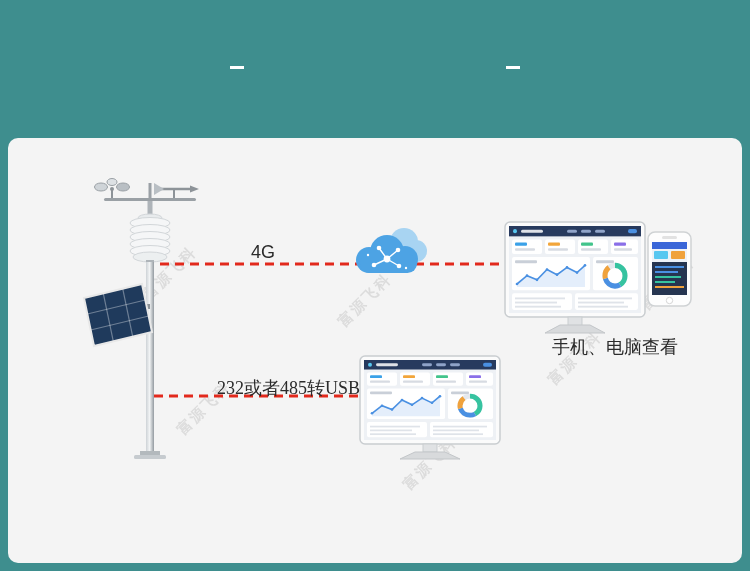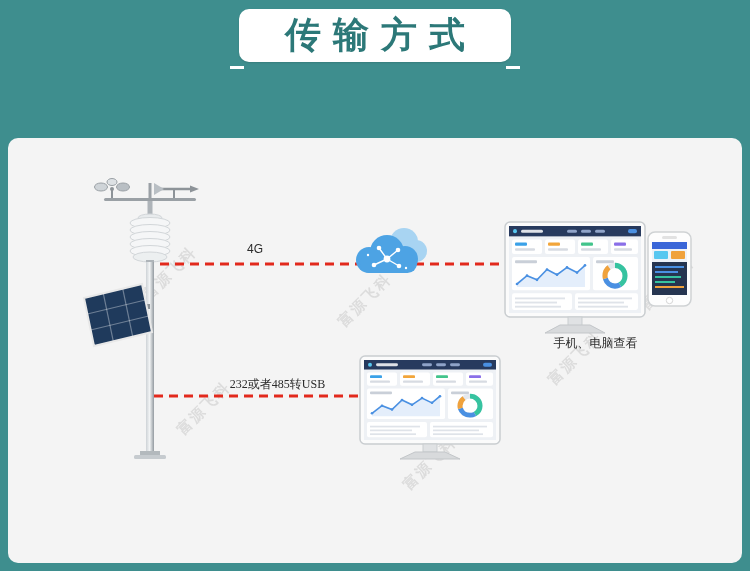--- a/index.html
+++ b/index.html
@@ -19,35 +19,32 @@
 
   .panel { position:absolute; left:8px; top:138px; width:734px; height:425px; background:#f4f4f4; border-radius:10px; }
 
   .watermark { position:absolute; z-index:1; color:rgba(90,90,90,0.15); font-size:15px; font-weight:bold;
                letter-spacing:2px; transform:rotate(-45deg); transform-origin:left center; white-space:nowrap; }
   .wm1 { left:138px; top:150px; } .wm2 { left:333px; top:177px; } .wm3 { left:636px; top:160px; }
   .wm4 { left:172px; top:285px; } .wm5 { left:543px; top:235px; } .wm6 { left:398px; top:340px; }
 
   svg.diagram { position:absolute; left:0; top:0; z-index:2; display:block; }
 
-  .label { position:absolute; z-index:3; color:#2b2b2b; font-size:12px; text-align:center; white-space:nowrap; }
+  .label { position:absolute; z-index:3; color:#2b2b2b; font-size:18px; text-align:right; white-space:nowrap; }
   .label-4g     { left:227px; top:104px; width:40px; }
   .label-cloud  { left:297px; top:148px; width:160px; }
   .label-devices{ left:505px; top:197px; width:165px; }
   .label-serial { left:187px; top:238px; width:165px;font-family:Liberation Serif, serif; }
   .label-pc     { left:342px; top:322px; width:160px; }
 </style>
 </head>
 <body>
 
 <div class="stage">
 
-  <div class="banner">
-    <div class="banner-title">传输方式</div>
-  </div>
   <div class="tick tick-left"></div>
   <div class="tick tick-right"></div>
 
   <div class="panel">
 
     <div class="watermark wm1">富源飞科</div>
     <div class="watermark wm2">富源飞科</div>
     <div class="watermark wm3">富源飞科</div>
     <div class="watermark wm4">富源飞科</div>
     <div class="watermark wm5">富源飞科</div>

